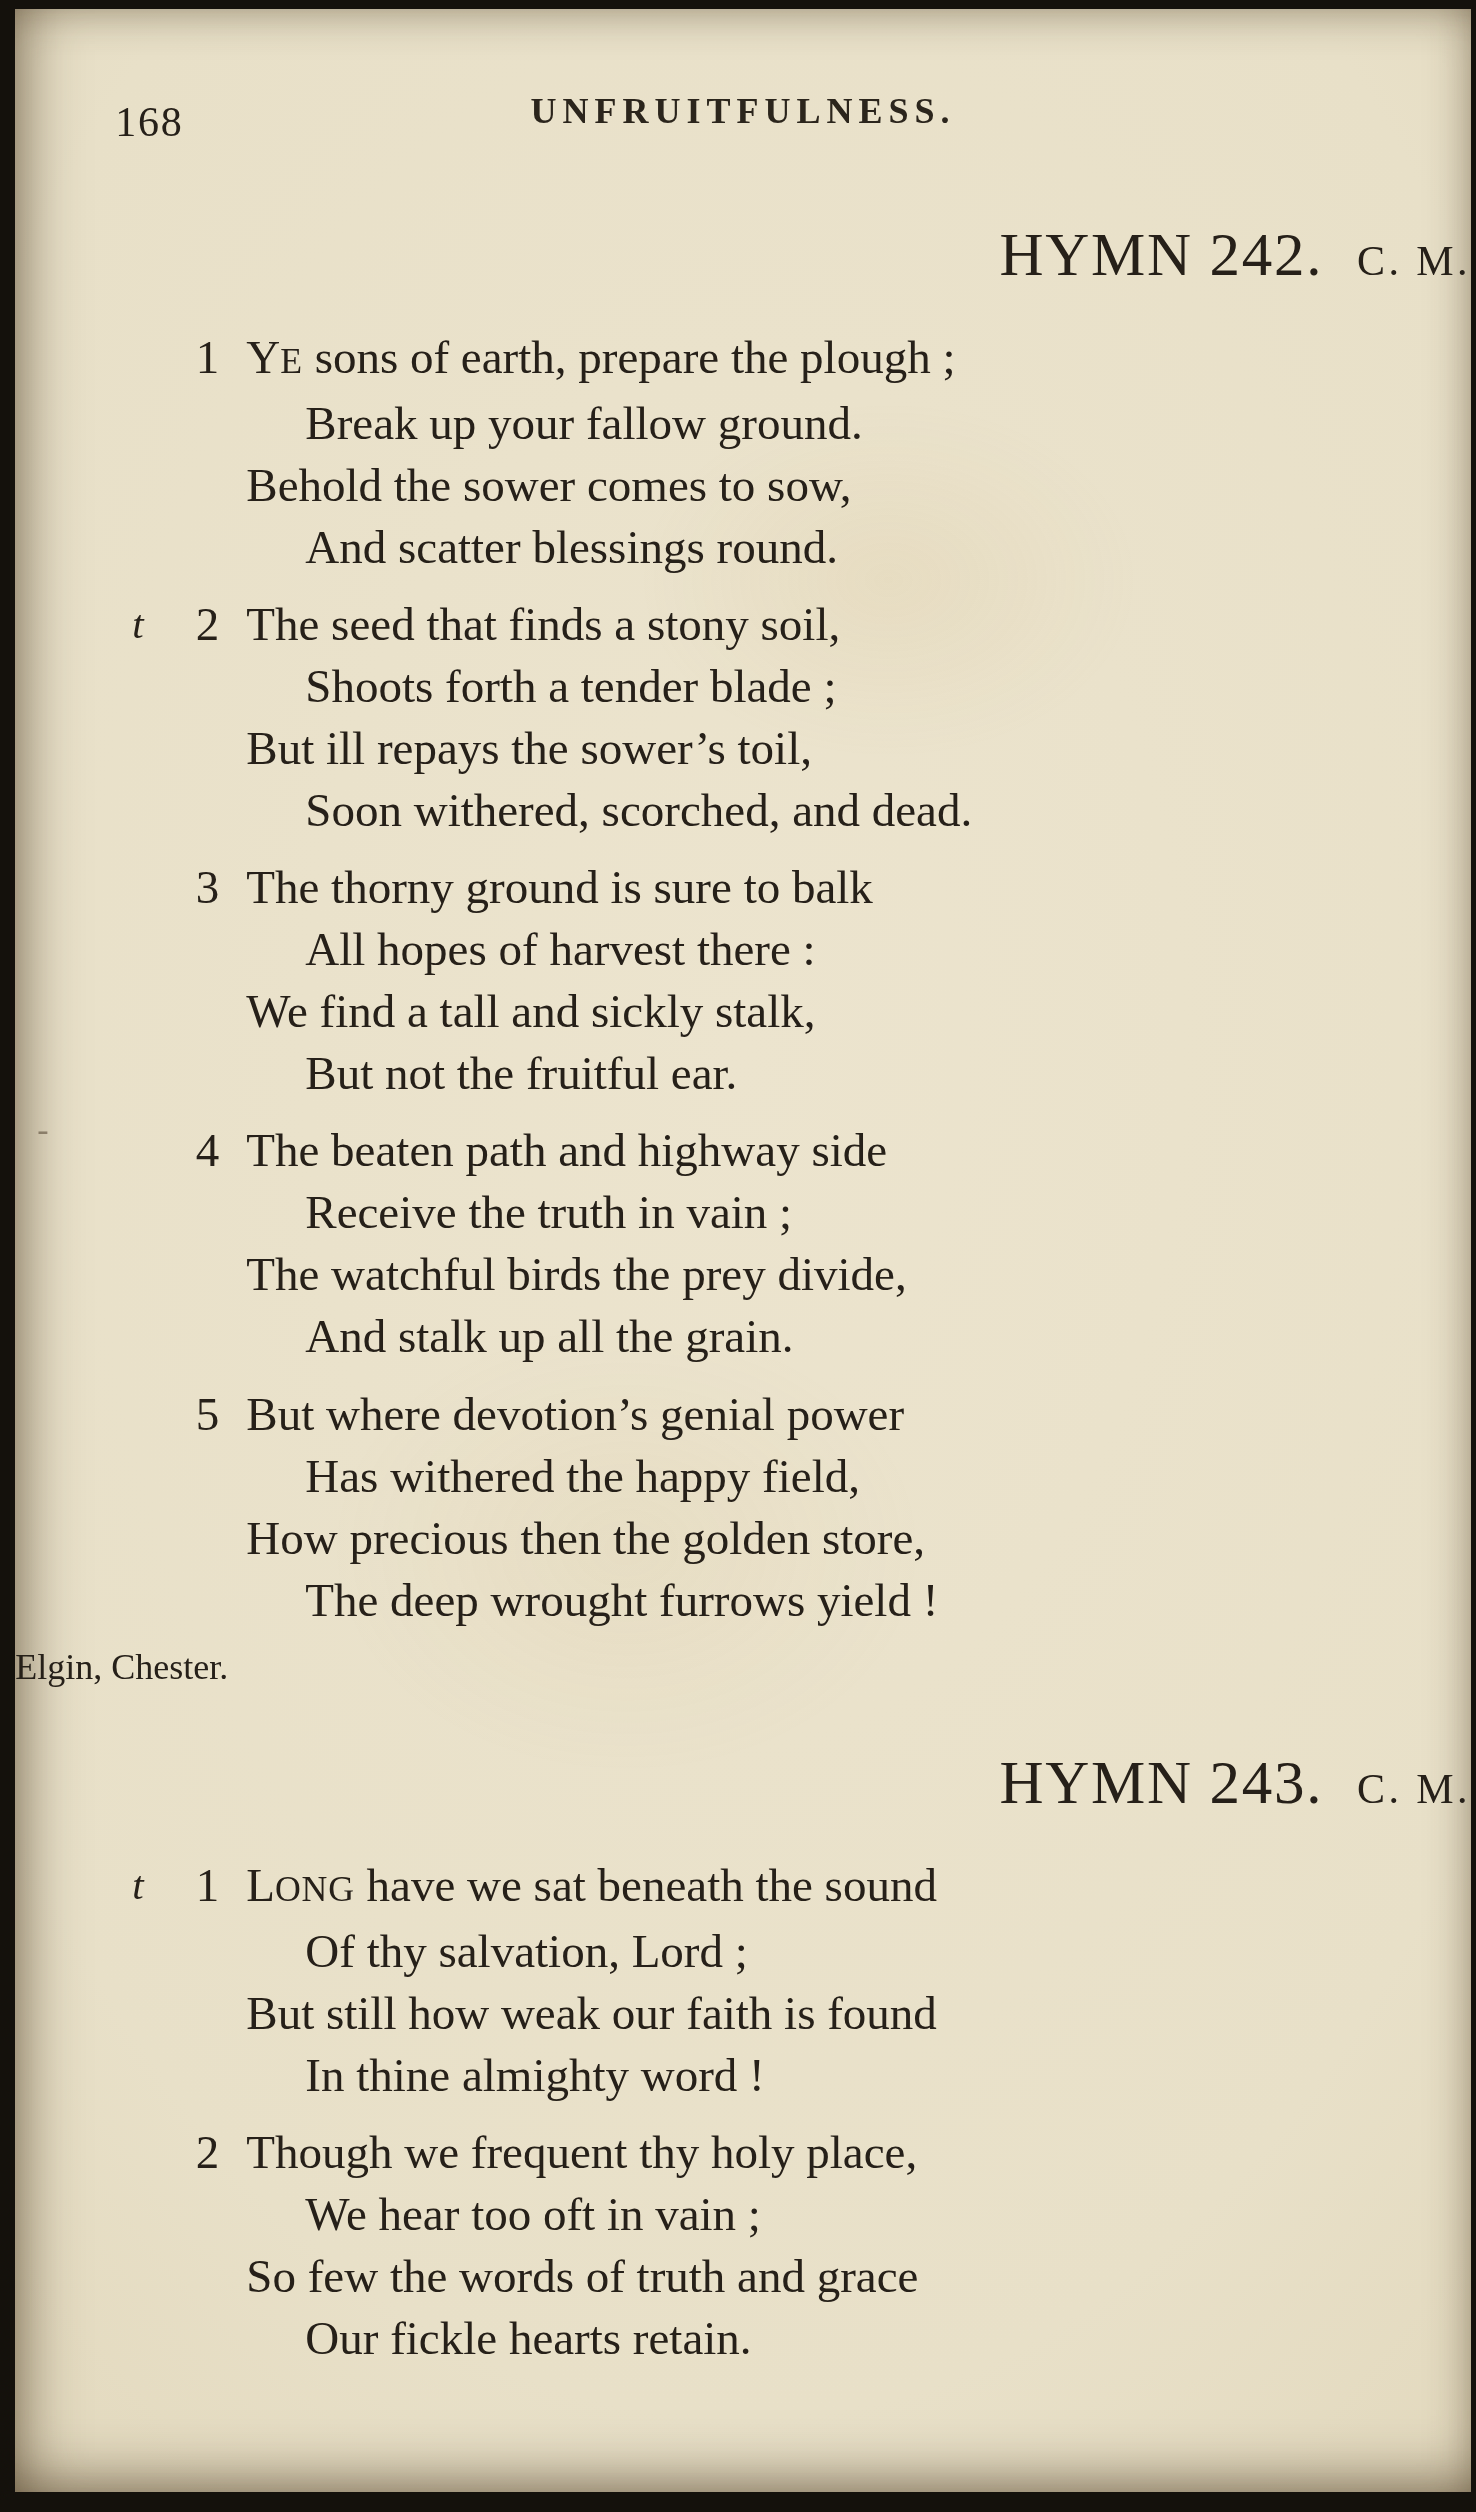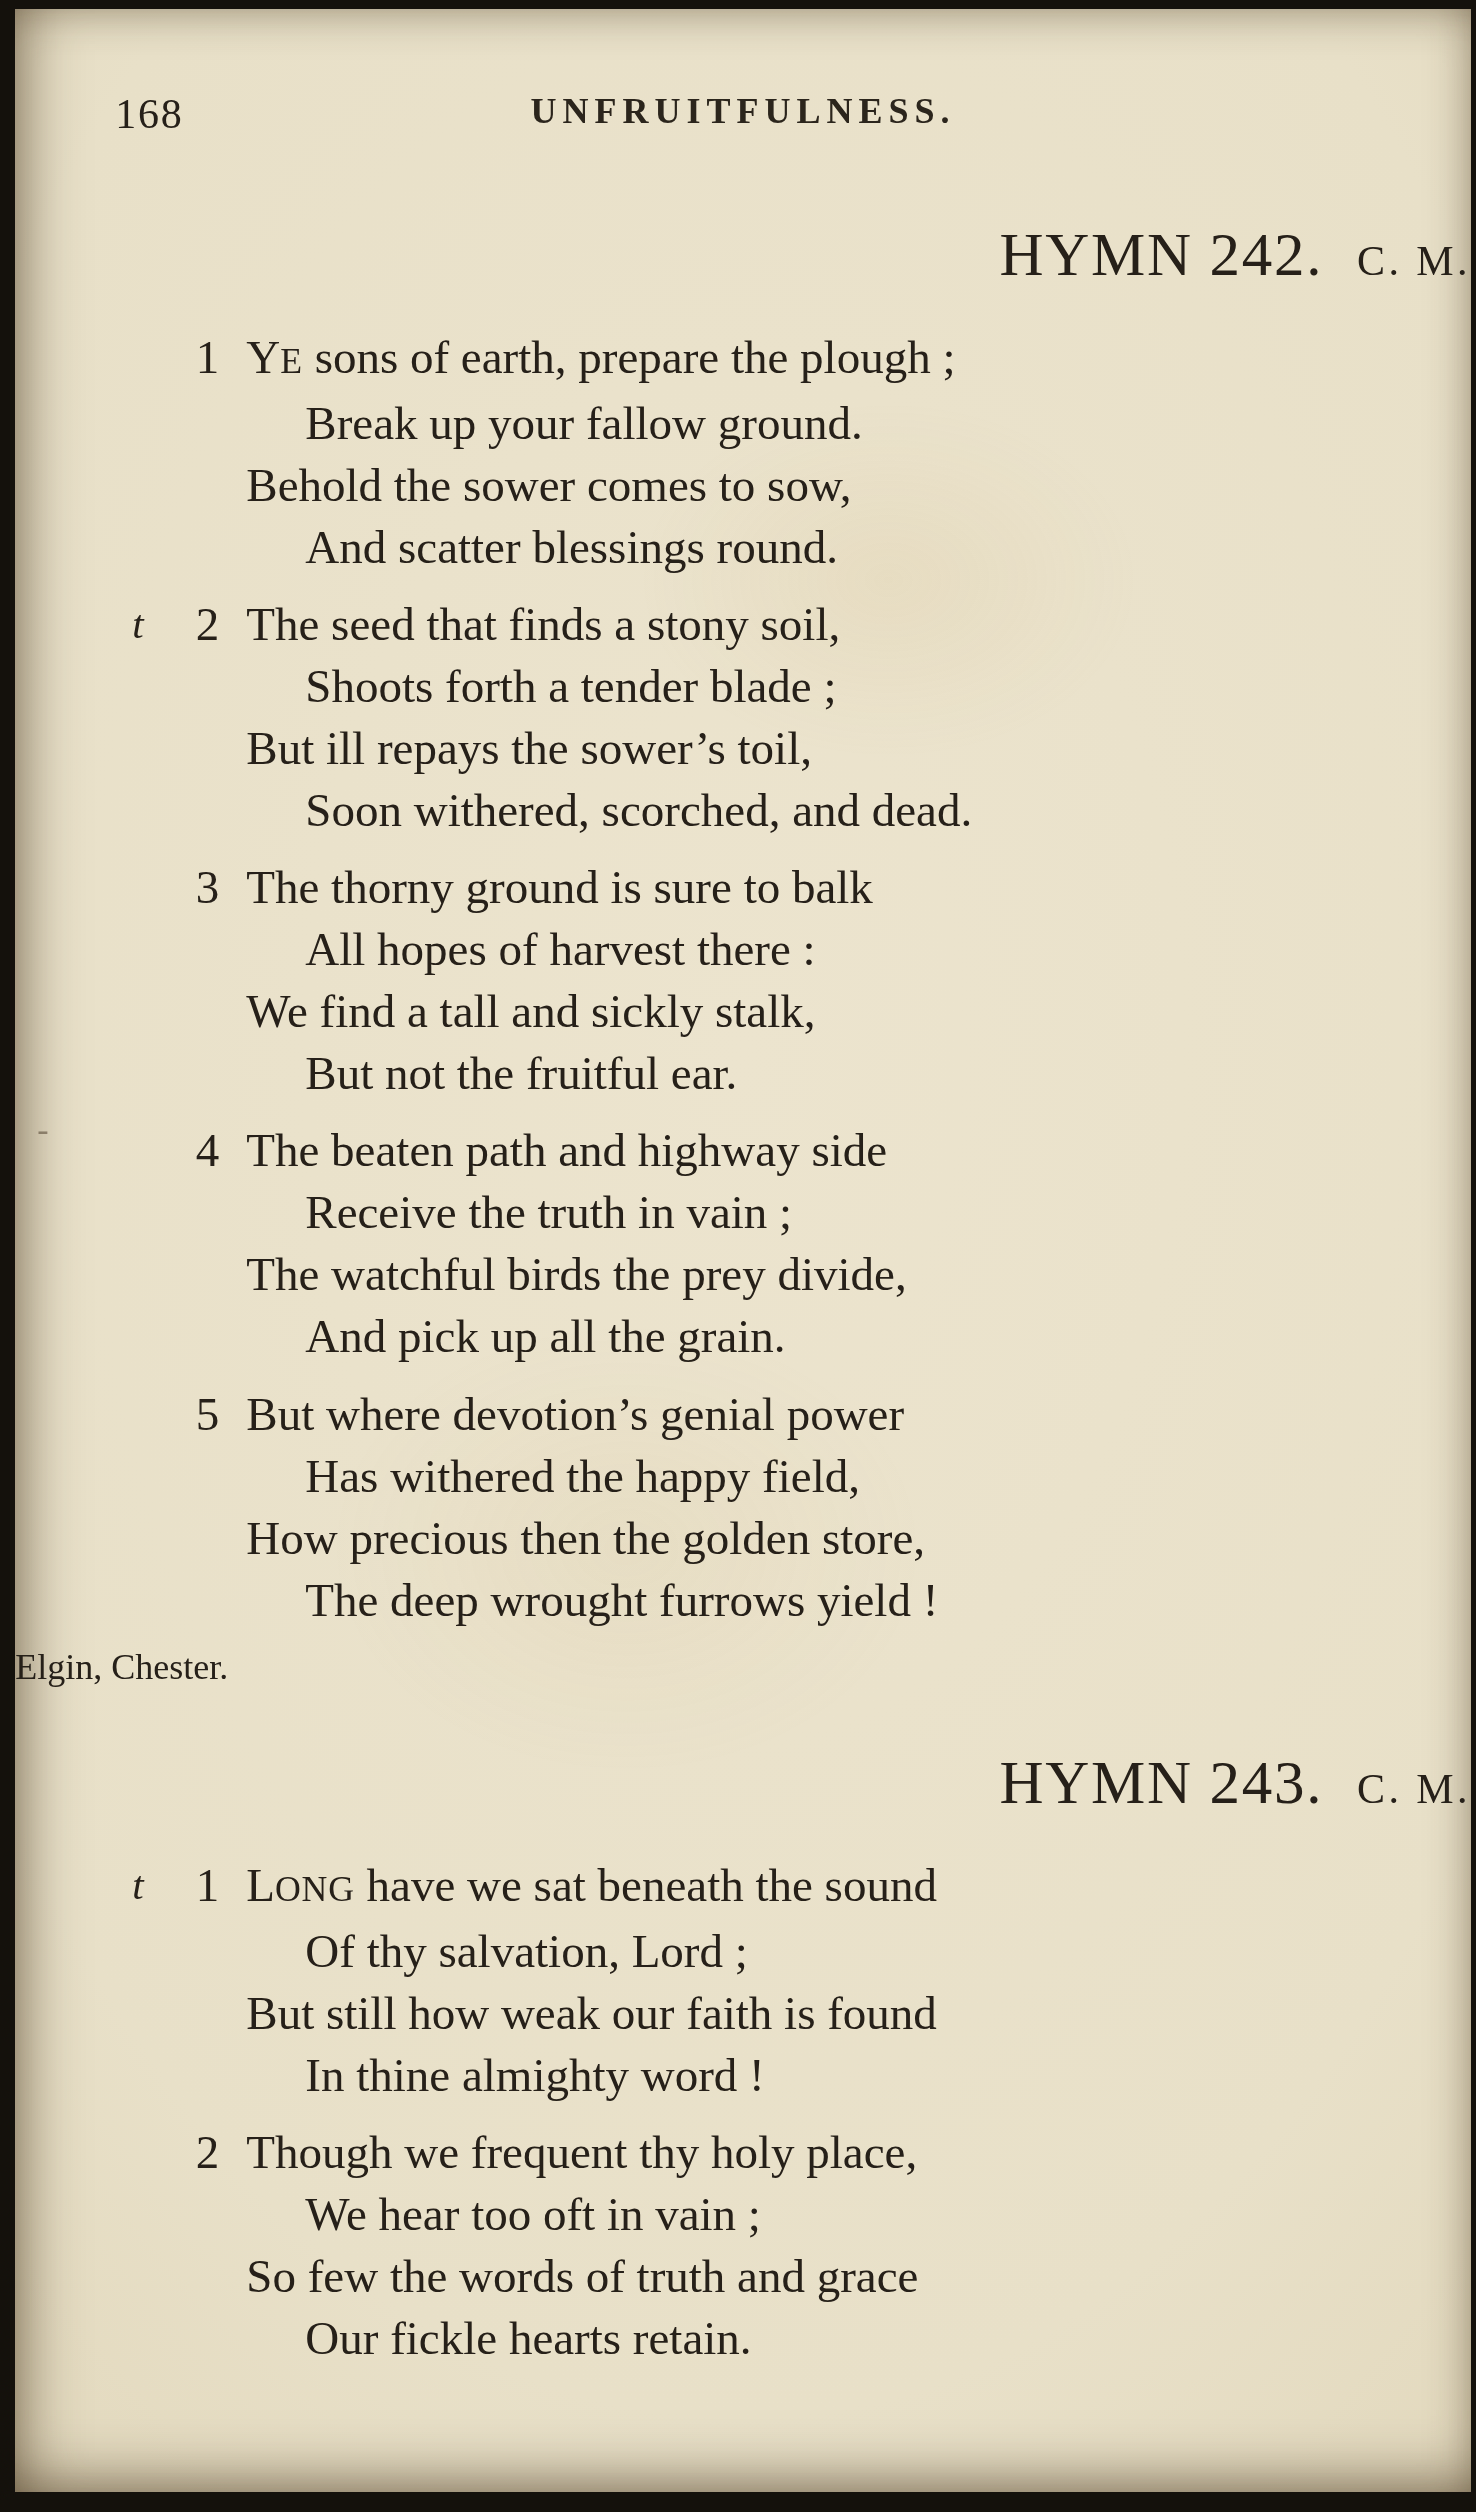--- a/index.html
+++ b/index.html
@@ -24,21 +24,21 @@
       inset 0 29px 47px -27px rgba(70,52,28,0.30);
     overflow: hidden;
   }
   .running-header {
     position: relative;
     margin-top: 81px;
     height: 56px;
   }
   .page-num {
     position: absolute;
-    left: 100px; top: 0;
+    left: 100px; top: 8px;
     font-size: 42px;
     letter-spacing: 1.7px;
   }
   .running-head {
     display: block;
     text-align: center;
     font-size: 36px;
     font-weight: 700;
     letter-spacing: 6px;
     color: #2b251c;
@@ -125,21 +125,21 @@
           <div class="verse">
             <div class="vline i0"><span class="vnum">3</span><span class="vtext">The thorny ground is sure to balk</span></div>
             <div class="vline i1"><span class="vtext">All hopes of harvest there :</span></div>
             <div class="vline i0"><span class="vtext">We find a tall and sickly stalk,</span></div>
             <div class="vline i1"><span class="vtext">But not the fruitful ear.</span></div>
           </div>
           <div class="verse">
             <div class="vline i0"><span class="vnum">4</span><span class="vtext">The beaten path and highway side</span></div>
             <div class="vline i1"><span class="vtext">Receive the truth in vain ;</span></div>
             <div class="vline i0"><span class="vtext">The watchful birds the prey divide,</span></div>
-            <div class="vline i1"><span class="vtext">And pick up all the grain.</span></div>
+            <div class="vline i1"><span class="vtext">And stalk up all the grain.</span></div>
           </div>
           <div class="verse">
             <div class="vline i0"><span class="vnum">5</span><span class="vtext">But where devotion’s genial power</span></div>
             <div class="vline i1"><span class="vtext">Has withered the happy field,</span></div>
             <div class="vline i0"><span class="vtext">How precious then the golden store,</span></div>
             <div class="vline i1"><span class="vtext">The deep wrought furrows yield !</span></div>
           </div>
         </div>
         <div class="attribution">Elgin, Chester.</div>
       </section>

